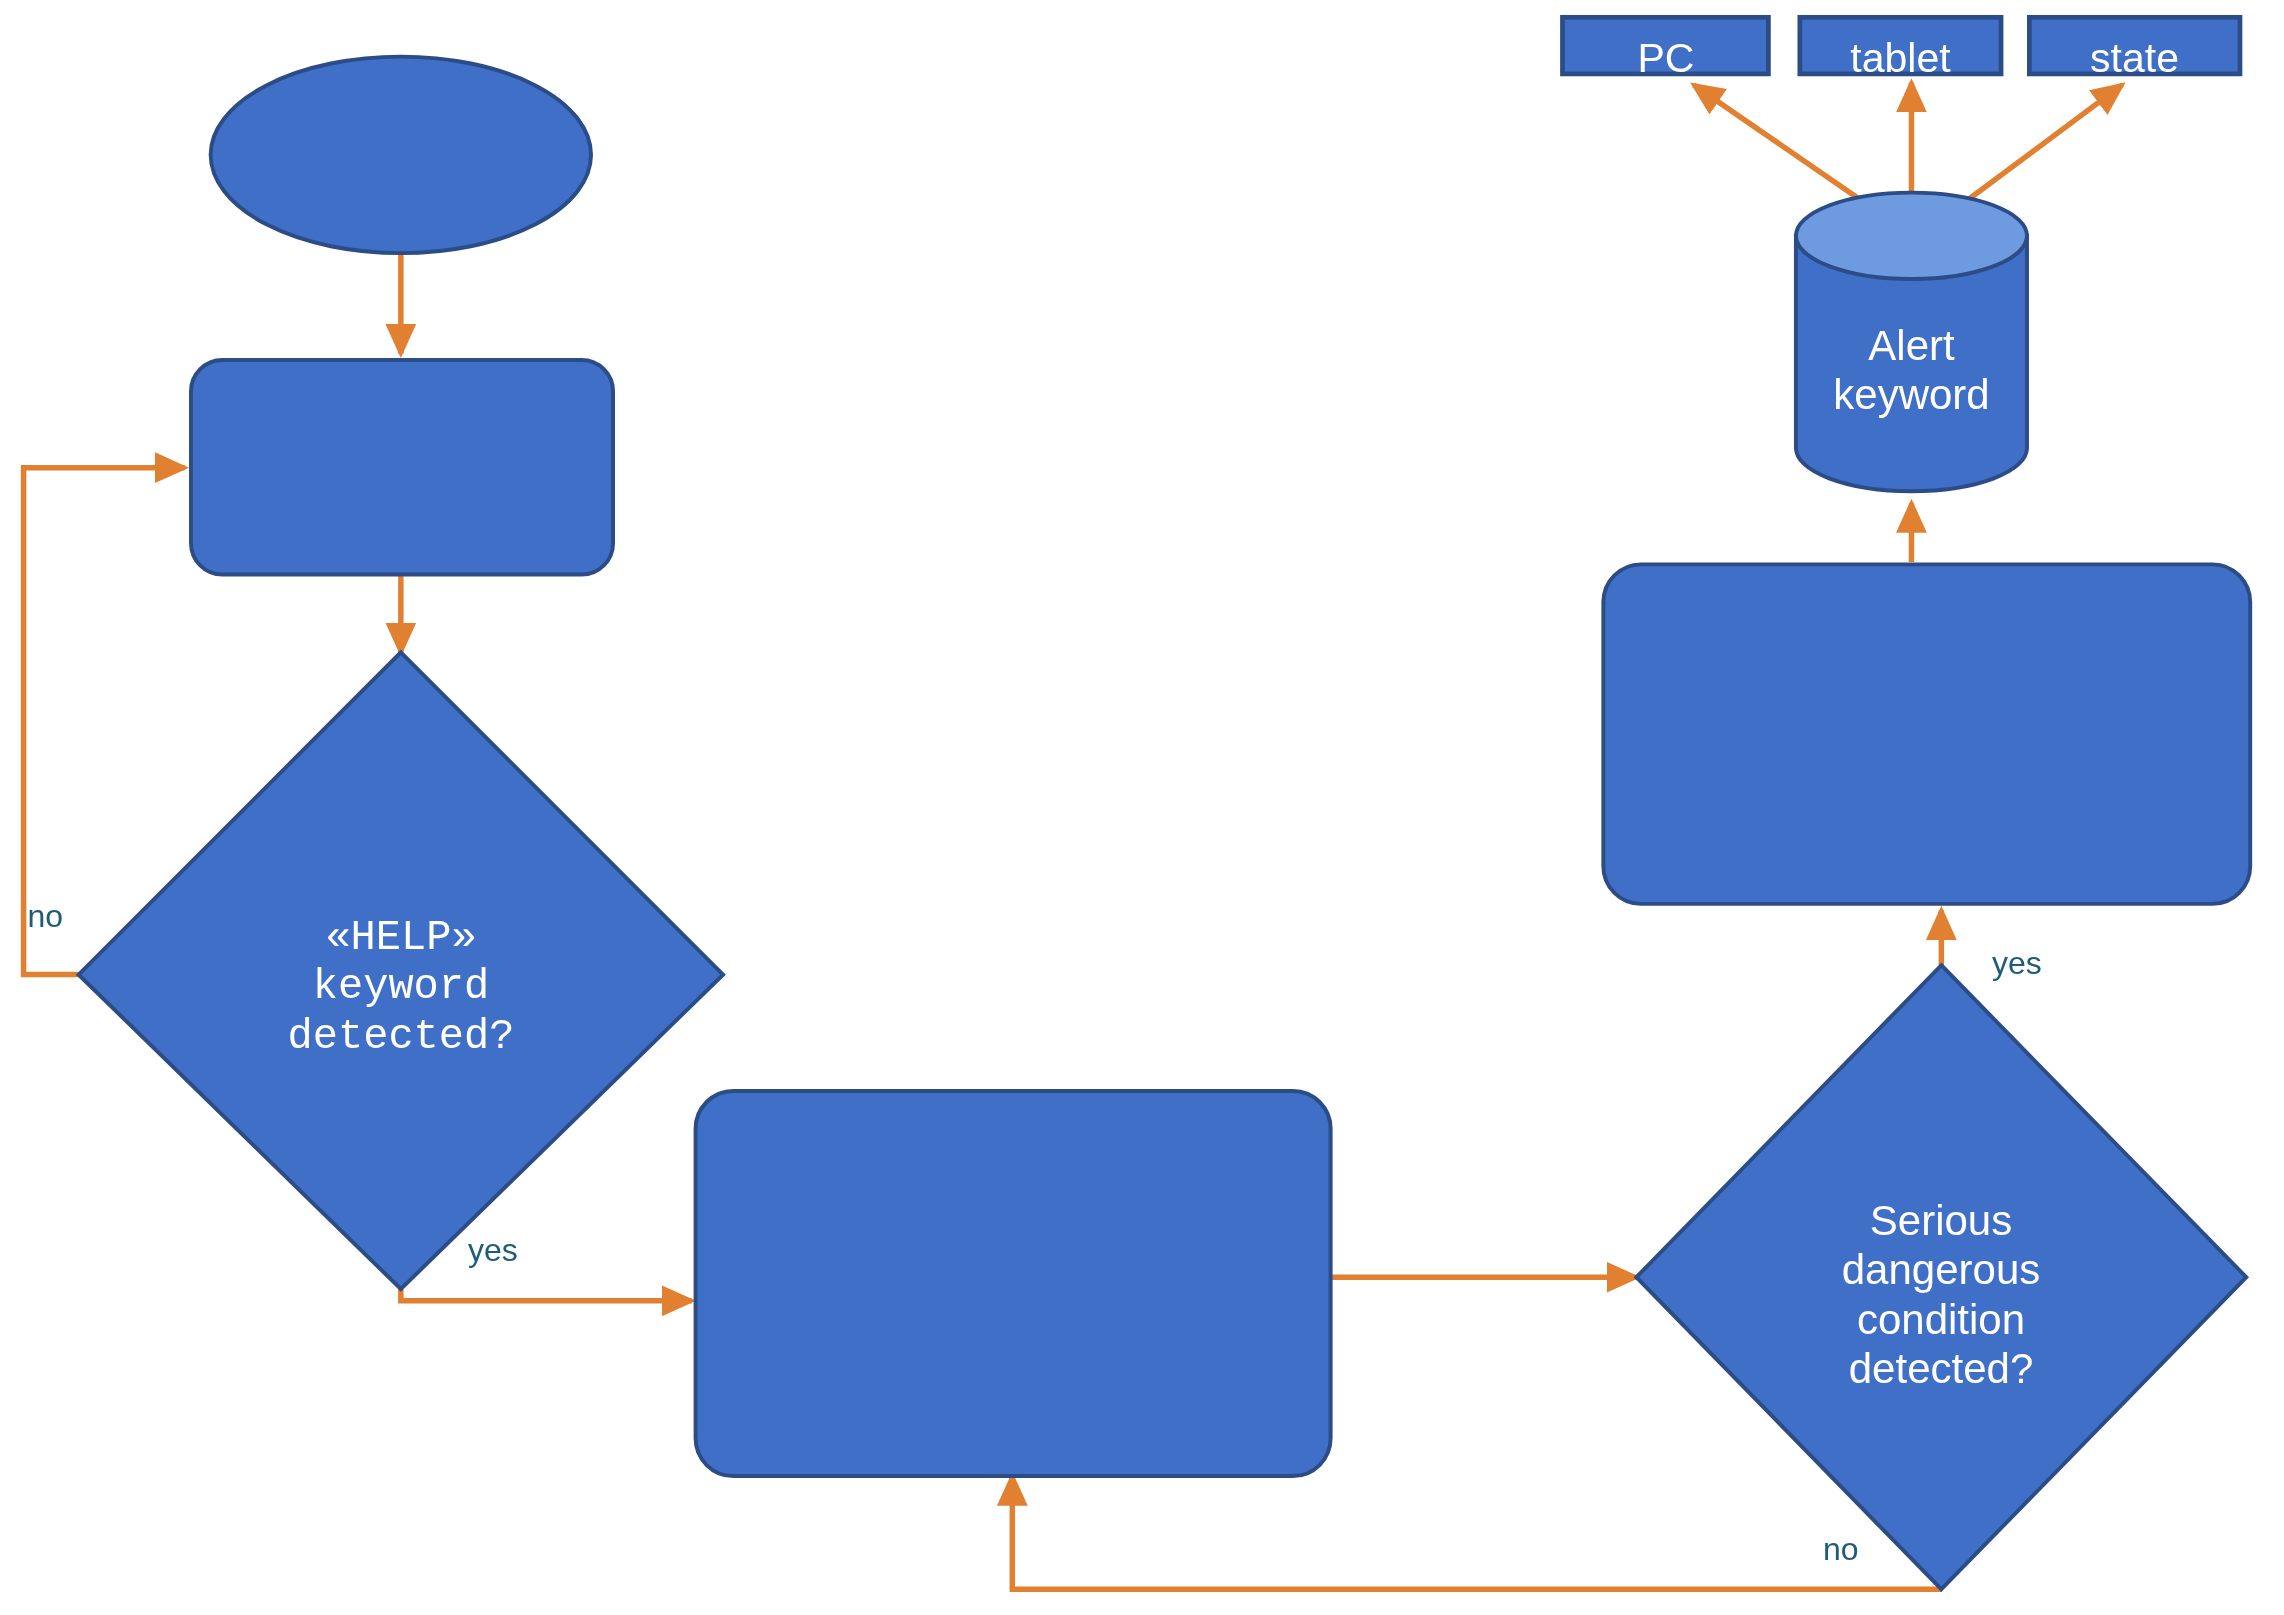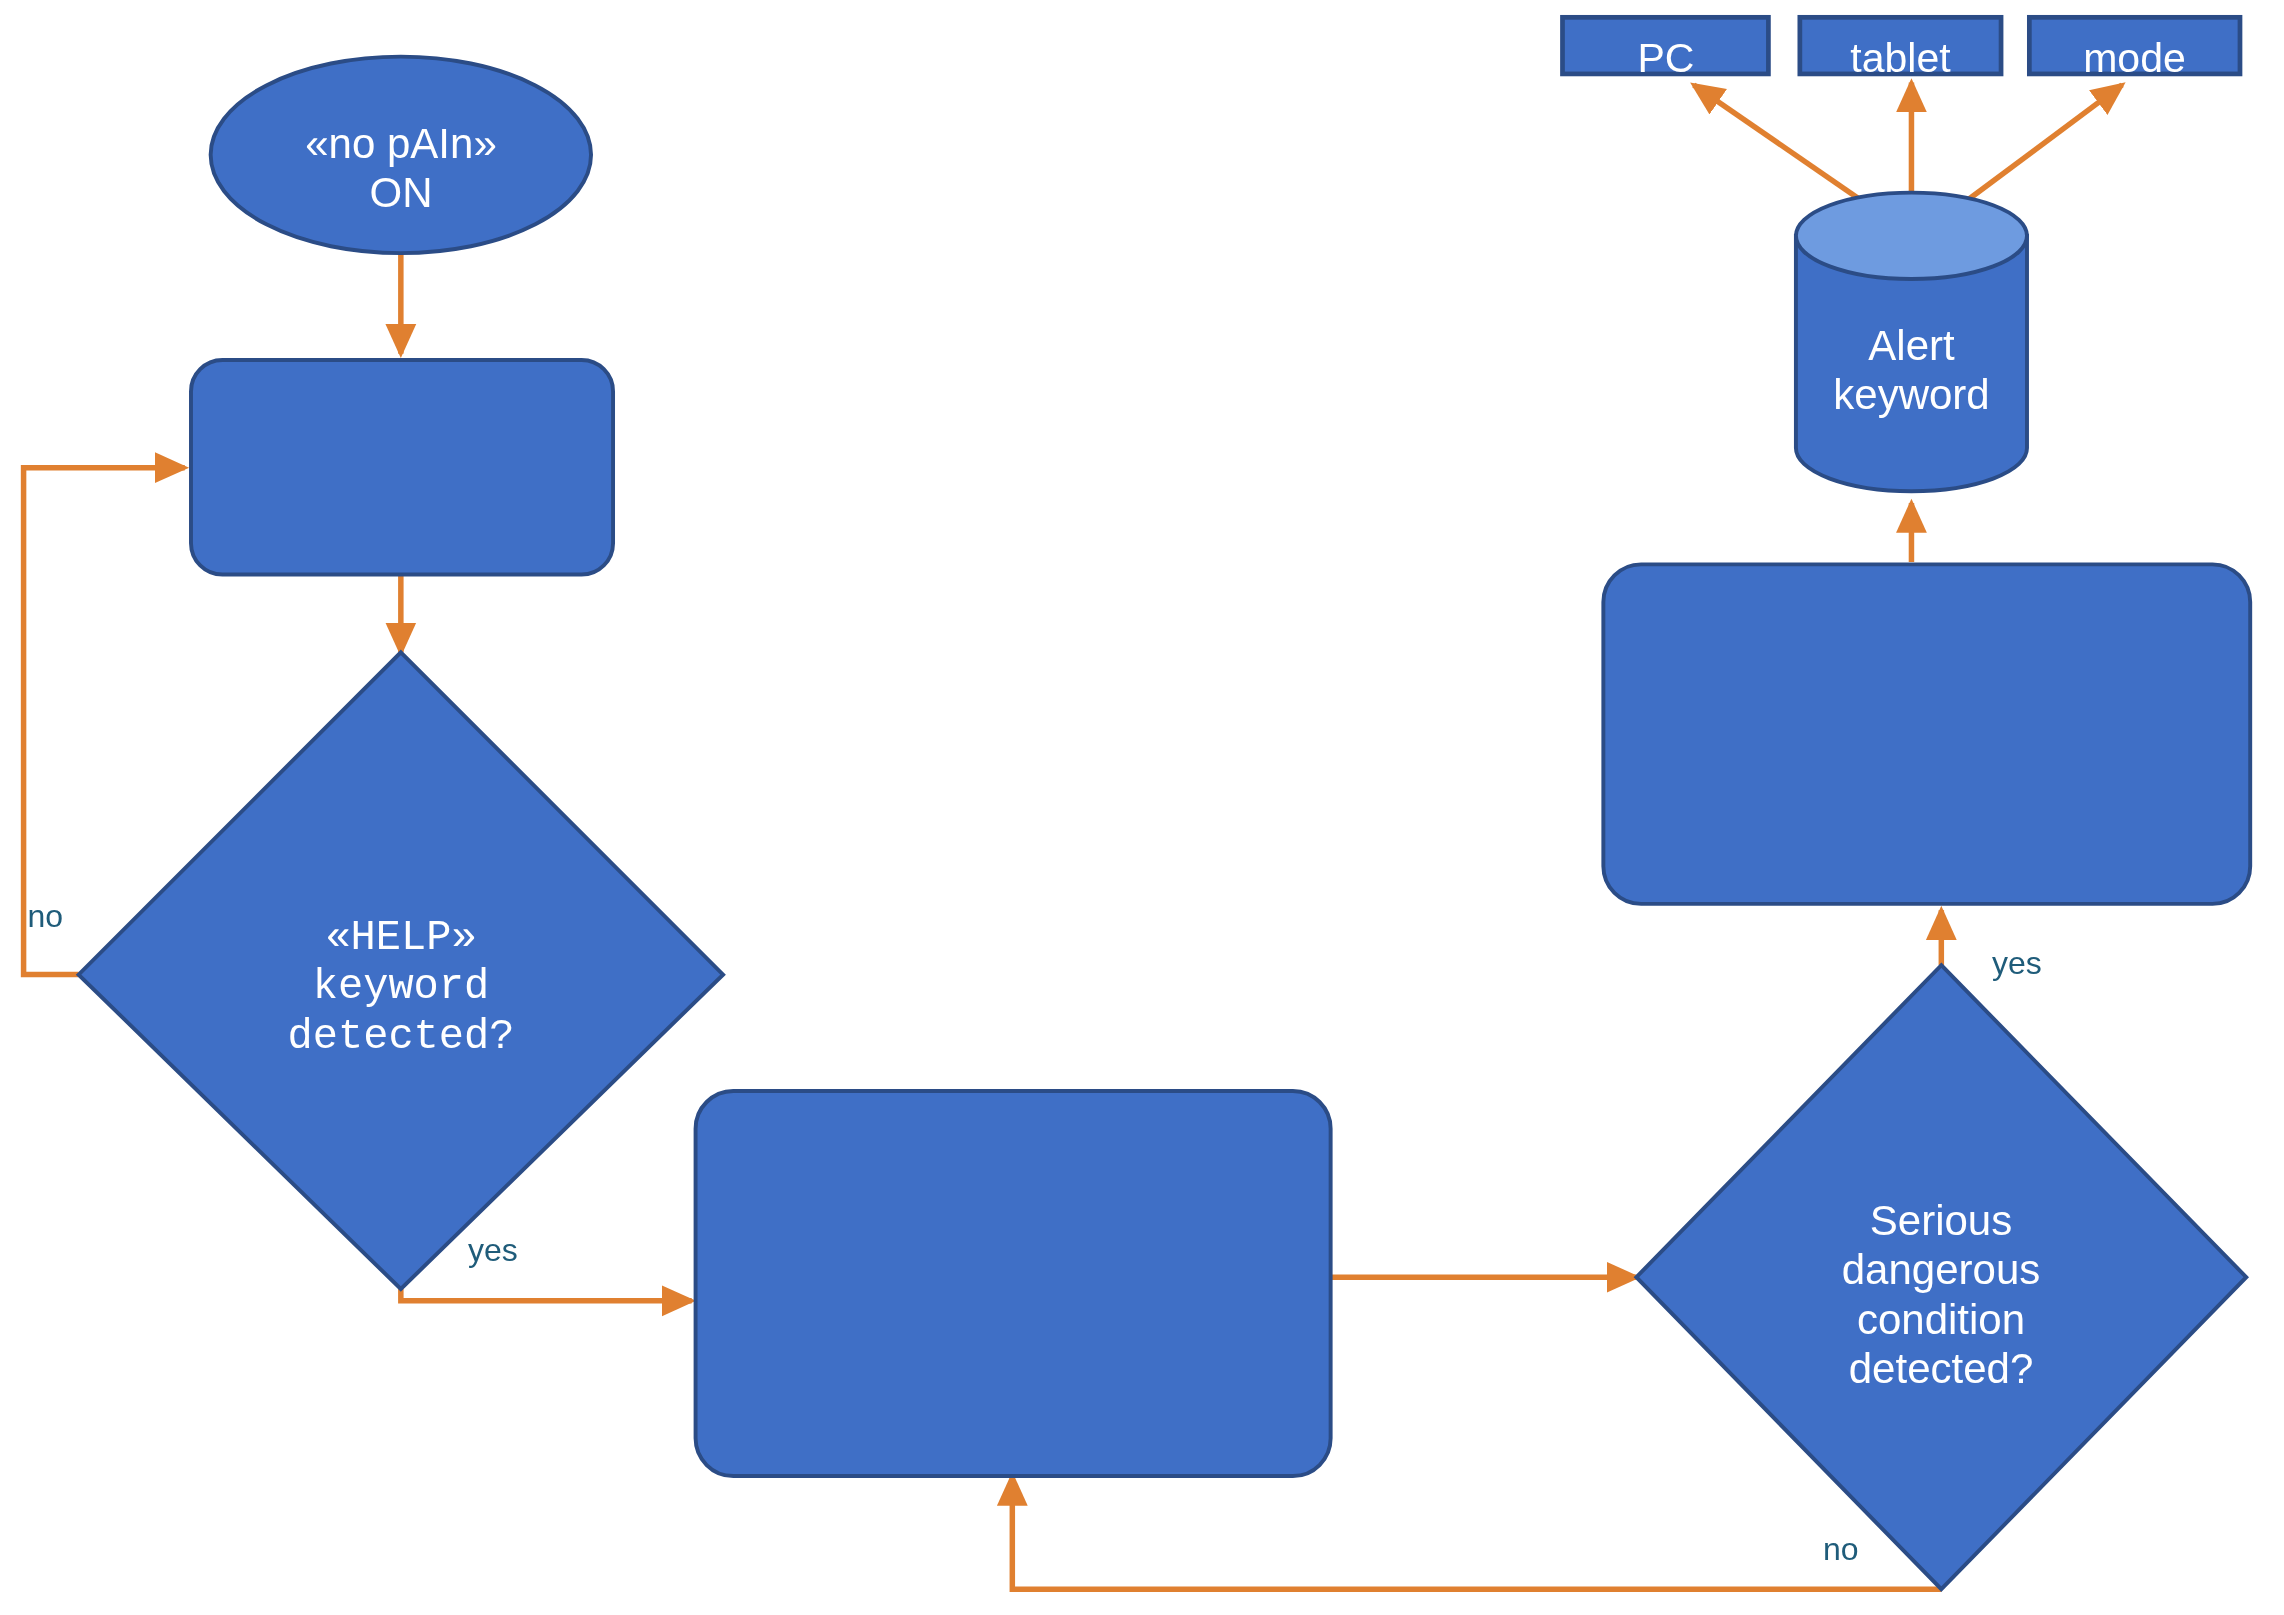--- a/index.html
+++ b/index.html
@@ -99,43 +99,41 @@
     <g>
       <path d="M 2285,300 L 2285,570 A 147,55 0 0 0 2579,570 L 2579,300 Z" fill="#3F6FC6" stroke="#2B4C86" stroke-width="5"></path>
       <ellipse cx="2432" cy="300" rx="147" ry="55" fill="#6E9BE0" stroke="#2B4C86" stroke-width="5"></ellipse>
     </g>
 
     <rect x="1988" y="22" width="262" height="72" fill="#3F6FC6" stroke="#2B4C86" stroke-width="6"></rect>
     <rect x="2290" y="22" width="256" height="72" fill="#3F6FC6" stroke="#2B4C86" stroke-width="6"></rect>
     <rect x="2582" y="22" width="268" height="72" fill="#3F6FC6" stroke="#2B4C86" stroke-width="6"></rect>
   </svg>
 
-  <div class="node-text" style="left:211px; top:57px; width:380px; height:196px; font-size:42px;">«no pAIn»
-ON</div>
 
 
   <div class="node-text" style="left:236px; top:861px; width:330px; height:228px; font-size:42px;font-family:Liberation Mono, monospace;">«HELP»
 keyword
 detected?</div>
 
 
   <div class="node-text" style="left:1768px; top:1132px; width:346px; height:299px; font-size:42px;">Serious
 dangerous
 condition
 detected?</div>
 
 
   <div class="node-text" style="left:1796px; top:259px; width:231px; height:196px; font-size:42px;">Alert
 keyword</div>
 
   <div class="node-text" style="left:1563px; top:17.3px; width:206px; height:57px; font-size:41px;">PC</div>
 
   <div class="node-text" style="left:1800px; top:17.3px; width:201px; height:57px; font-size:41px;text-align:right;">tablet</div>
 
-  <div class="node-text" style="left:2029px; top:17.3px; width:211px; height:57px; font-size:41px;">mode</div>
+  <div class="node-text" style="left:2029px; top:17.3px; width:211px; height:57px; font-size:41px;">state</div>
 
   <div class="edge-label" style="left:27.5px; top:900px;">no</div>
 
   <div class="edge-label" style="left:468px; top:1234px;">yes</div>
 
   <div class="edge-label" style="left:1992px; top:947px;">yes</div>
 
   <div class="edge-label" style="left:1823px; top:1533px;">no</div>
 
 </div>

